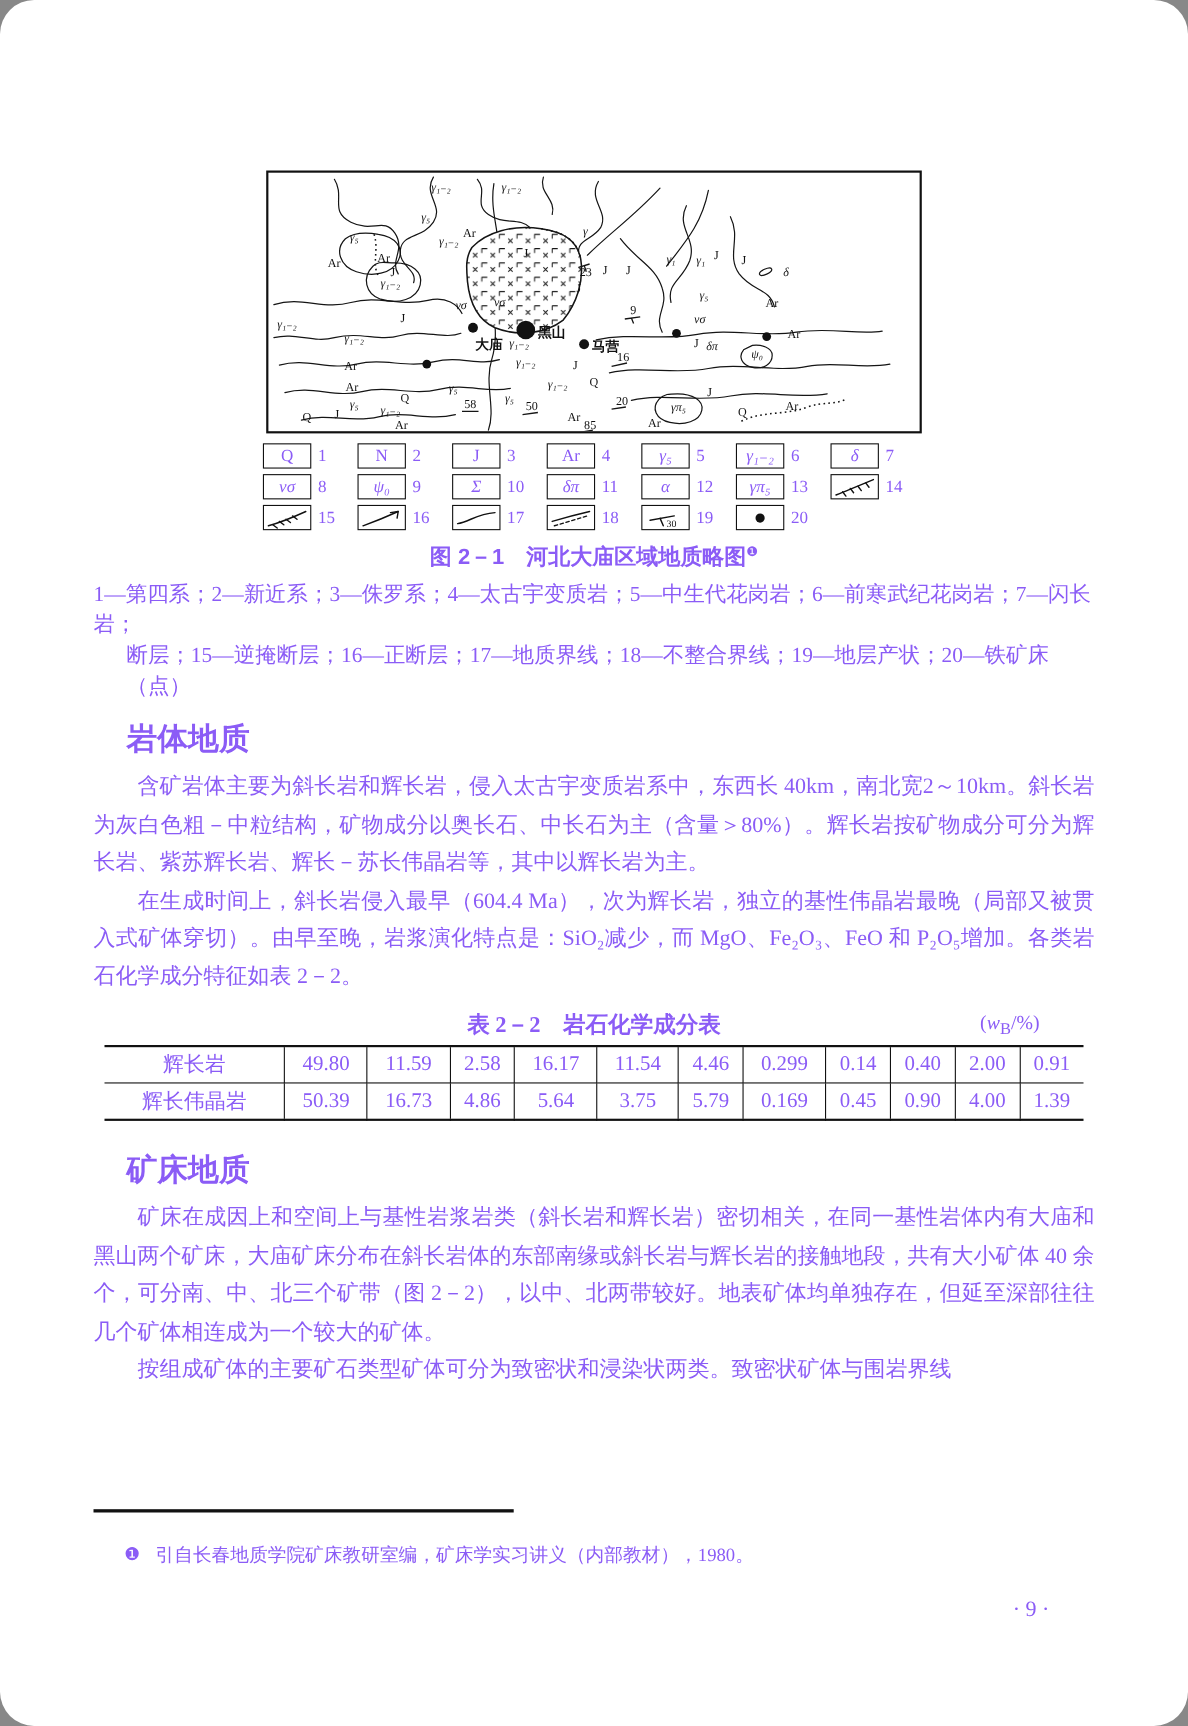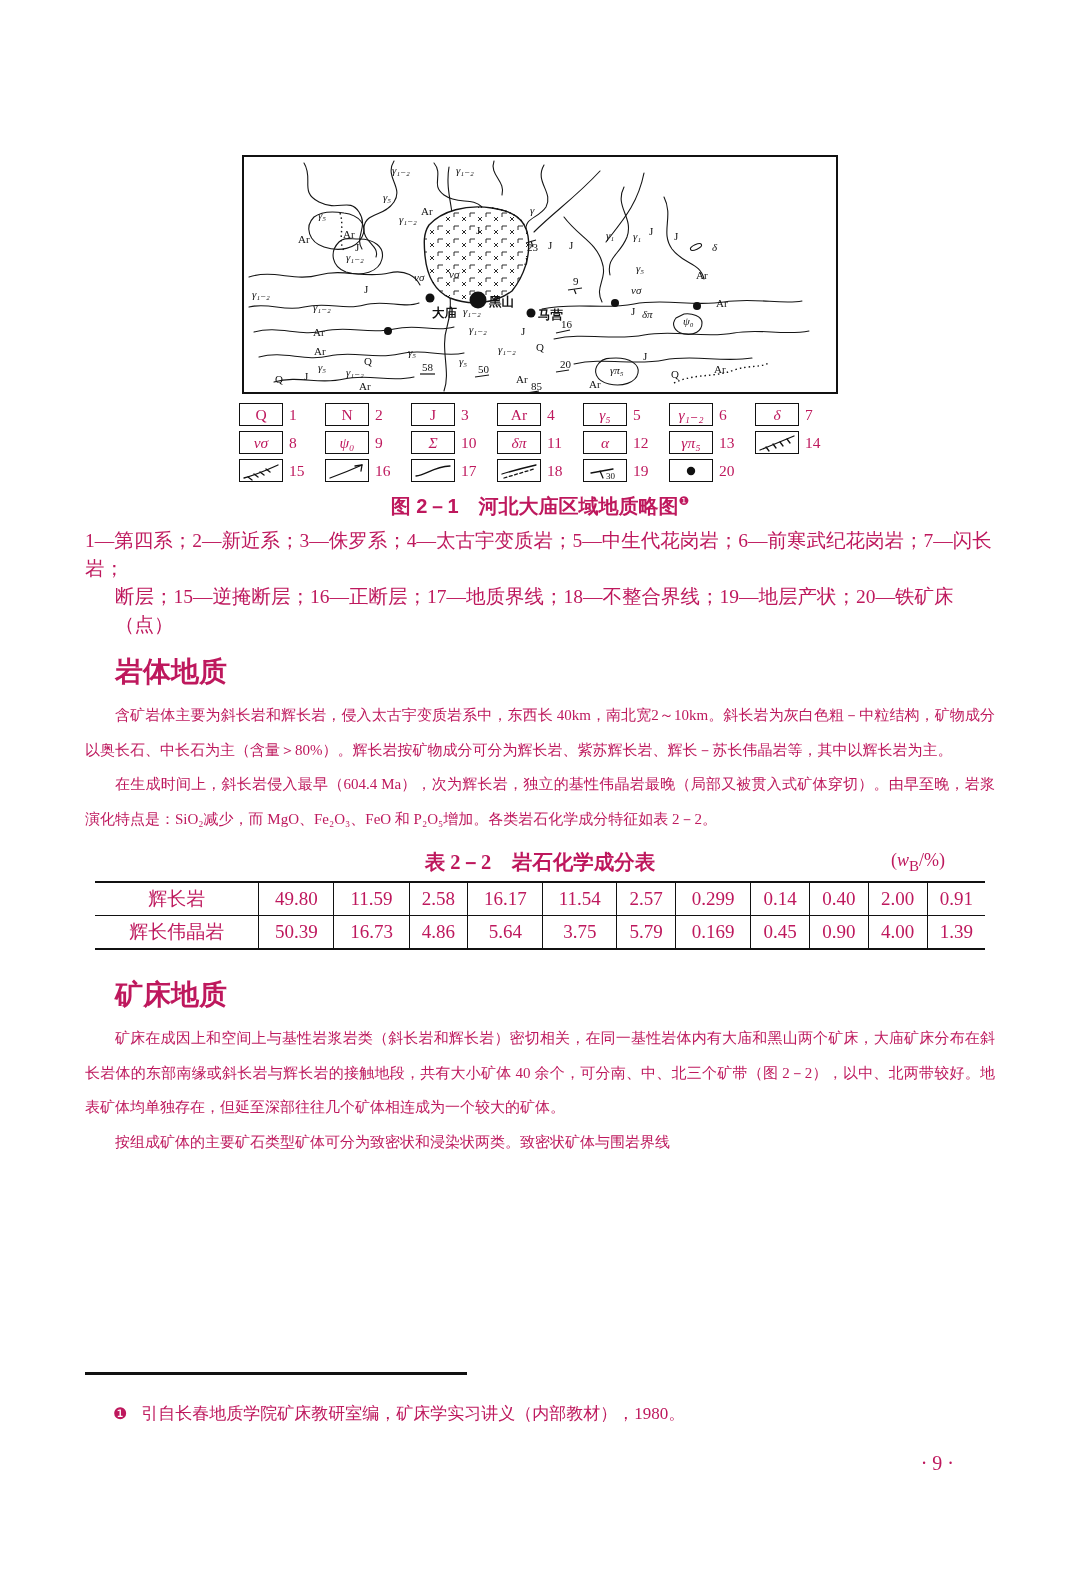--- a/index.html
+++ b/index.html
@@ -1,18 +1,18 @@
 <!DOCTYPE html>
 <html><head>
 <meta charset="utf-8">
 <style>
   html,body{margin:0;padding:0;background:#888;}
   .page{width:1080px;height:1569px;background:#ffffff;position:relative;overflow:hidden;
-        box-sizing:border-box;padding:155px 85px 0;color:#be185d;
-        font-family:"Liberation Serif","DejaVu Serif",serif;}
+        box-sizing:border-box;padding:155px 85px 0;color:#8b5cf6;
+        font-family:"Liberation Serif","DejaVu Serif",serif;border-radius:31px;}
   
   .map-frame{width:592px;height:235px;margin:0 auto;border:2.5px solid #111;}
   .map-frame svg{display:block;}
   .mline{fill:none;stroke:#151515;stroke-width:1.1;stroke-linecap:round;}
   .mdot{fill:#111;}
   .mdash{fill:none;stroke:#151515;stroke-width:1.4;stroke-dasharray:1.5 3;}
   .mtick{fill:none;stroke:#151515;stroke-width:1.2;}
   text.t{font:italic 11px "Liberation Serif","DejaVu Serif",serif;fill:#111;}
   text.tu{font:11px "Liberation Serif","DejaVu Serif",serif;fill:#111;}
   text.tn{font:700 12.5px "Liberation Sans","DejaVu Sans",sans-serif;fill:#111;}
@@ -26,21 +26,21 @@
   .lnum{margin-left:6px;font-size:15.5px;}
   .lsympath{fill:none;stroke:#111;stroke-width:1.3;stroke-linecap:round;}
   .fig-caption{text-align:center;margin-top:11px;font-family:"Liberation Sans","DejaVu Sans",sans-serif;
         font-weight:700;font-size:20px;}
   .fig-caption sup{font-size:12px;font-weight:400;}
   .legend-desc{margin-top:7px;font-size:19.5px;line-height:28px;}
   .legend-line.indent{padding-left:30px;}
   
   h2.sect{font-family:"Liberation Sans","DejaVu Sans",sans-serif;font-weight:700;
         font-size:28px;margin:14px 0 7px 30px;}
-  .body-para{font-size:15px;line-height:34.5px;text-align:justify;text-indent:2em;margin:0;}
+  .body-para{font-size:20px;line-height:34.5px;text-align:justify;text-indent:2em;margin:0;}
   
   .table-title-row{position:relative;text-align:center;margin-top:12px;height:26px;}
   .table-title{font-family:Liberation Serif, serif;font-weight:700;font-size:20.5px;}
   .table-unit{position:absolute;right:50px;top:2px;font-size:18px;}
   .table-unit i{font-family:"Liberation Serif","DejaVu Serif",serif;}
   table.comp{width:890px;margin:7px auto 0;border-collapse:collapse;font-size:19px;
         border-top:2.5px solid #111;border-bottom:2.5px solid #111;}
   table.comp th,table.comp td{border-bottom:1.2px solid #111;border-right:1.1px solid #111;
         text-align:center;padding:0;font-weight:400;}
   table.comp th{height:46px;border-bottom:1.6px solid #111;}
@@ -329,21 +329,21 @@
   </div>
   <table class="comp">
     <tbody>
     <tr>
       <td>辉长岩</td>
       <td>49.80</td>
       <td>11.59</td>
       <td>2.58</td>
       <td>16.17</td>
       <td>11.54</td>
-      <td>2.57</td>
+      <td>4.46</td>
       <td>0.299</td>
       <td>0.14</td>
       <td>0.40</td>
       <td>2.00</td>
       <td>0.91</td>
     </tr>
     <tr>
       <td>辉长伟晶岩</td>
       <td>50.39</td>
       <td>16.73</td>

